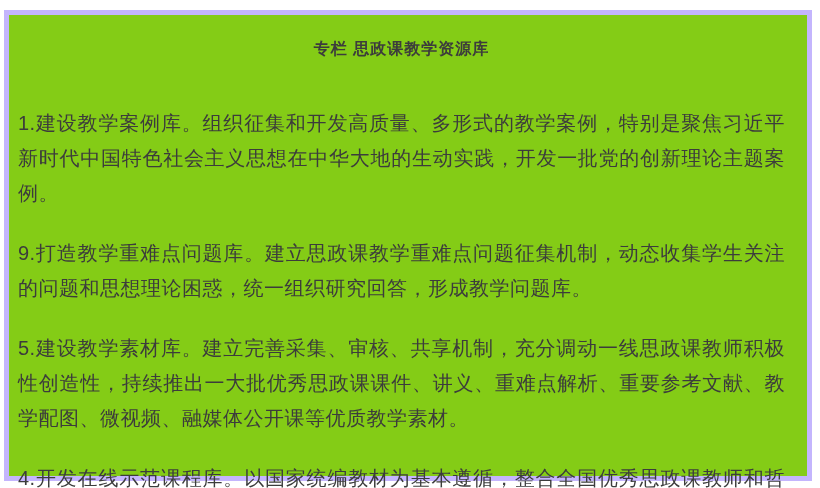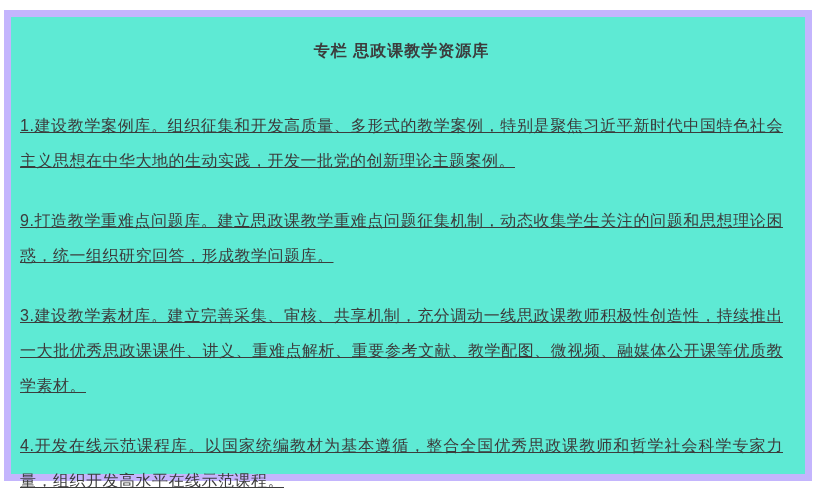--- a/index.html
+++ b/index.html
@@ -14,49 +14,48 @@
     height: 488px;
     background: #ffffff;
     overflow: hidden;
   }
   .panel {
     position: absolute;
     left: 4px;
     top: 10px;
     right: 8px;
     bottom: 7px;
-    border: 7px solid #c4b5fd;
-    background: #5eead4;
+    border: 5px solid #c4b5fd;
+    background: #84cc16;
     box-sizing: border-box;
     padding: 24px 22px 0 9px;
   }
   .title {
     margin: 0 0 47px 0;
     text-align: center;
     font-size: 16px;
     line-height: 20px;
     font-weight: bold;
     color: #3c3c3c;
     letter-spacing: 1px;
   }
   .para {
     margin: 0 0 25px 0;
-    font-size: 16px;
+    font-size: 20px;
     line-height: 35px;
     color: #3c3c3c;
     letter-spacing: 0.5px;
     text-align: justify;
     text-justify: inter-ideograph;
-    text-decoration: underline;
   }
 </style>
 </head>
 <body>
 
 <div class="page">
   <div class="panel">
     <h1 class="title">专栏 思政课教学资源库</h1>
     <p class="para">1.建设教学案例库。组织征集和开发高质量、多形式的教学案例，特别是聚焦习近平新时代中国特色社会主义思想在中华大地的生动实践，开发一批党的创新理论主题案例。</p>
     <p class="para">9.打造教学重难点问题库。建立思政课教学重难点问题征集机制，动态收集学生关注的问题和思想理论困惑，统一组织研究回答，形成教学问题库。</p>
-    <p class="para">3.建设教学素材库。建立完善采集、审核、共享机制，充分调动一线思政课教师积极性创造性，持续推出一大批优秀思政课课件、讲义、重难点解析、重要参考文献、教学配图、微视频、融媒体公开课等优质教学素材。</p>
+    <p class="para">5.建设教学素材库。建立完善采集、审核、共享机制，充分调动一线思政课教师积极性创造性，持续推出一大批优秀思政课课件、讲义、重难点解析、重要参考文献、教学配图、微视频、融媒体公开课等优质教学素材。</p>
     <p class="para">4.开发在线示范课程库。以国家统编教材为基本遵循，整合全国优秀思政课教师和哲学社会科学专家力量，组织开发高水平在线示范课程。</p>
   </div>
 </div>
 
 </body></html>

